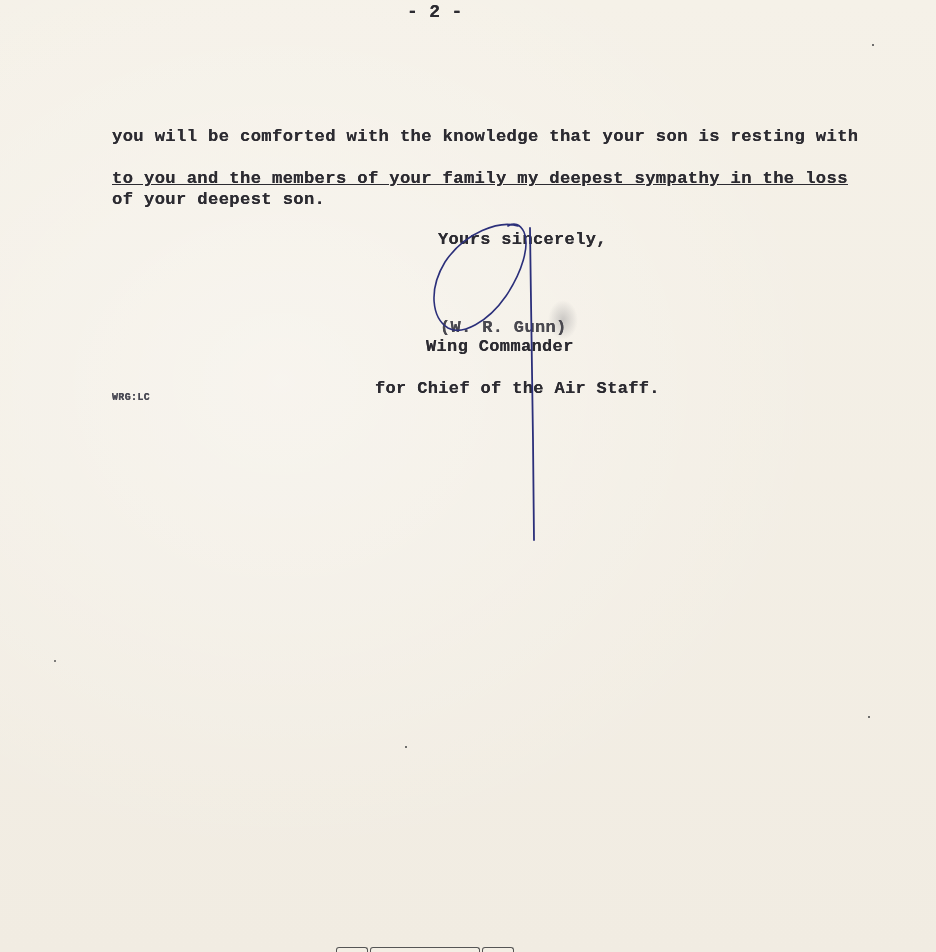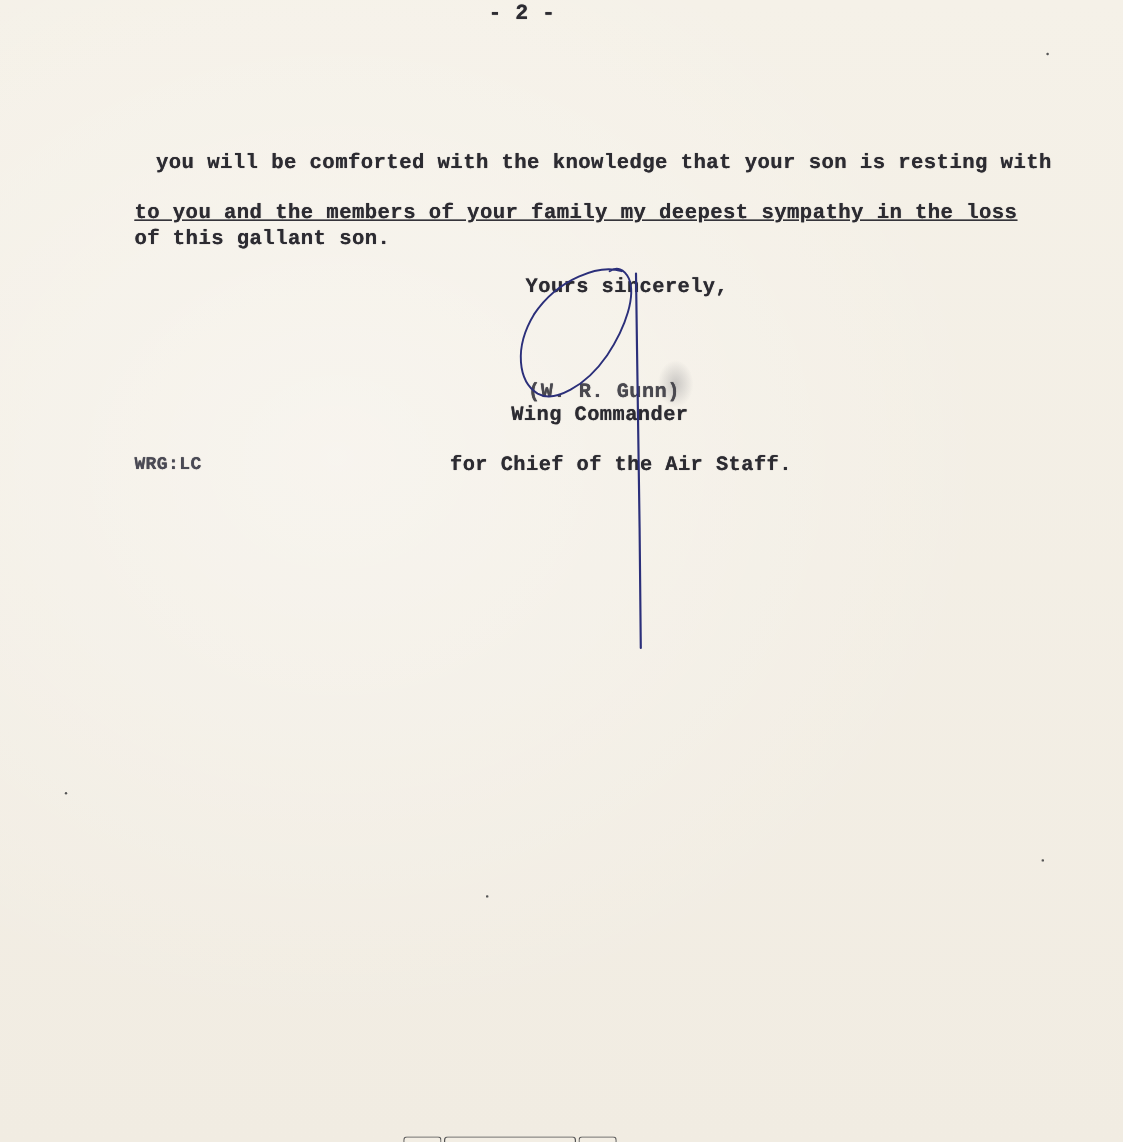--- a/index.html
+++ b/index.html
@@ -24,21 +24,21 @@
       white-space: pre;
       text-shadow: 0 0 0.6px #3a3940;
     }
     .page-number { left: 407px; top: 2px; font-size: 18px; }
     .body-line { left: 112px; font-size: 17.2px; }
     .closing { left: 438px; top: 230px; }
     .sig-name { left: 440px; top: 318px; color: #4a4950; }
     .sig-title1 { left: 426px; top: 337px; }
     .sig-title2 { left: 375px; top: 358px; }
     .sig-title3 { left: 375px; top: 379px; }
-    .ref-initials { left: 112px; top: 379px; font-size: 15px; color: #4a4a55; }
+    .ref-initials { left: 112px; top: 392px; font-size: 10px; color: #4a4a55; }
     .ink {
       position: absolute; left: 0; top: 0; width: 936px; height: 952px;
       pointer-events: none;
     }
     .smudge {
       position: absolute; left: 548px; top: 300px; width: 30px; height: 40px;
       background: radial-gradient(ellipse, rgba(120,120,125,0.35), rgba(120,120,125,0) 70%);
     }
     .bottom-tabs {
       position: absolute; left: 336px; top: 947px; height: 6px; display: flex; gap: 2px;
@@ -49,23 +49,23 @@
     }
     .speck { position: absolute; width: 2px; height: 2px; background: #555; border-radius: 50%; }
   </style>
 </head>
 <body>
 
 <div class="page">
 
   <div class="type page-number">- 2 -</div>
 
-  <div class="type body-line" style="top:127px;margin-left:18px;">you will be comforted with the knowledge that your son is resting with</div>
+  <div class="type body-line" style="top:127px;">you will be comforted with the knowledge that your son is resting with</div>
   <div class="type body-line" style="top:169px;text-decoration:underline;">to you and the members of your family my deepest sympathy in the loss</div>
-  <div class="type body-line" style="top:190px;">of this gallant son.</div>
+  <div class="type body-line" style="top:190px;">of your deepest son.</div>
 
   <div class="type closing">Yours sincerely,</div>
 
   <div class="smudge"></div>
 
   <div class="type sig-name">(W. R. Gunn)</div>
   <div class="type sig-title1">Wing Commander</div>
   <div class="type sig-title3">for Chief of the Air Staff.</div>
 
   <div class="type ref-initials">WRG:LC</div>

